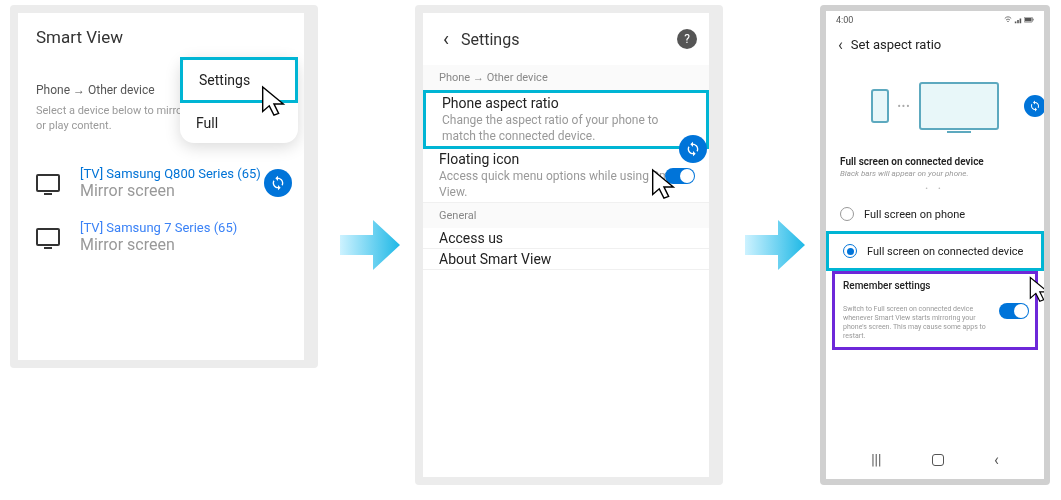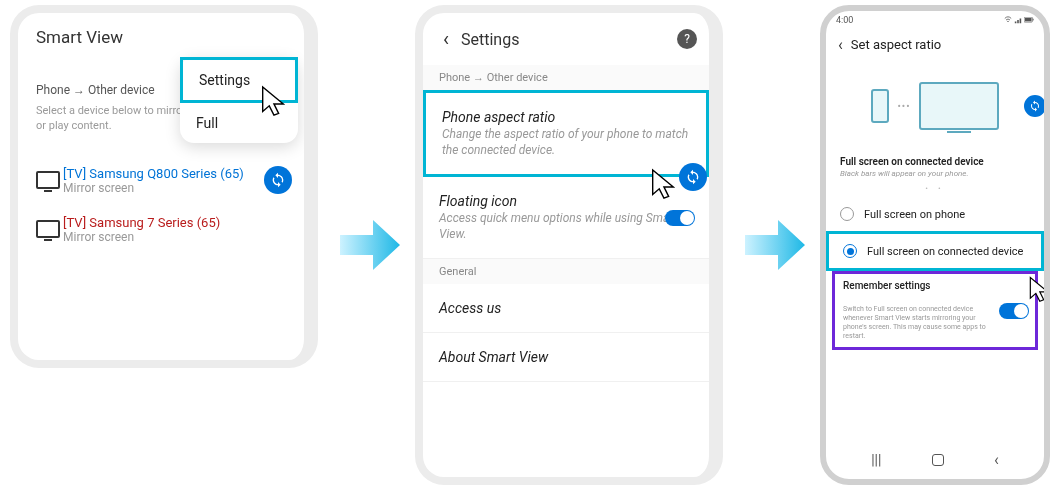--- a/index.html
+++ b/index.html
@@ -7,21 +7,21 @@
   font-family: -apple-system, BlinkMacSystemFont, "Segoe UI", Roboto, Arial, sans-serif;
   background: #fff;
   width: 1061px;
   height: 500px;
   position: relative;
   overflow: hidden;
 }
 .phone {
   position: absolute;
   background: #fff;
-  border-radius: 29px;
+  border-radius: 4px;
   overflow: hidden;
 }
 
 .phone1 {
   left: 10px; top: 5px; width: 308px; height: 363px;
   border: 8px solid #ececec;
   border-right-width: 14px;
 }
 .p1-header {
   padding: 14px 18px;
@@ -53,43 +53,43 @@
 .dev-list { margin-top: 22px; }
 .dev-item { display: flex; align-items: center; padding: 10px 18px; position: relative;}
 .tv-icon {
   width: 24px; height: 18px; border: 2px solid #333; border-radius: 2px;
   position: relative; flex-shrink: 0;
 }
 .tv-icon::after {
   content: ""; position: absolute; bottom: -5px; left: 50%; transform: translateX(-50%);
   width: 8px; height: 2px; background: #333;
 }
-.dev-text { margin-left: 3px; }
+.dev-text { margin-left: 20px; }
 .dev-name { font-size: 13px; color: #0073d6; }
-.dev-sub { font-size: 12px; color: #999; }
+.dev-sub { font-size: 16px; color: #999; }
 .refresh-badge {
   position: absolute; right: 12px;
   width: 28px; height: 28px; border-radius: 50%; background: #0074d9;
   display: flex; align-items: center; justify-content: center;
 }
 .refresh-badge svg { width: 16px; height: 16px; fill: #fff; }
 .cursor {
   position: absolute; width: 30px; height: 36px; z-index: 50;
 }
 
 .phone2 {
   left: 415px; top: 5px; width: 308px; height: 480px;
   border: 8px solid #ececec; border-right-width: 14px;
 }
 .p2-header { display: flex; align-items: center; padding: 14px 12px; }
 .back-arrow { font-size: 20px; color: #333; padding: 0 8px; }
 .p2-title { font-size: 16px; color: #333; flex: 1; margin-left: 4px;}
 .help-icon { width: 20px; height: 20px; border-radius: 50%; background: #555; color:#fff; display:flex; align-items:center; justify-content:center; font-size:12px;}
 .section-lbl { font-size: 11px; color: #888; padding: 6px 16px; background: #fafafa; }
-.setting-row { padding: 16px 16px; position: relative; border-bottom: 1px solid #f0f0f0; font-style: italic;}
+.setting-row { padding: 2px 16px; position: relative; border-bottom: 1px solid #f0f0f0;}
 .setting-row .row-title { font-size: 14px; color: #222; }
 .setting-row .row-desc { font-size: 12px; color: #999; margin-top: 2px; line-height: 1.3;}
 .setting-row.hl { border: 3px solid #00b5d4; }
 .toggle {
   position: absolute; right: 14px; top: 50%; transform: translateY(-50%);
   width: 30px; height: 16px; border-radius: 10px; background: #0074d9;
 }
 .toggle::after { content:""; position:absolute; right:1px; top:1px; width:14px; height:14px; border-radius:50%; background:#fff;}
 
 .phone3 {
@@ -159,21 +159,21 @@
       </div>
       <div class="refresh-badge">
         <svg viewBox="0 0 24 24">
             <path d="M12 4V1L8 5l4 4V6c3.3 0 6 2.7 6 6 0 1-.3 2-.7 2.8l1.5 1.5C19.5 15 20 13.6 20 12c0-4.4-3.6-8-8-8zm0 14c-3.3 0-6-2.7-6-6 0-1 .3-2 .7-2.8L5.2 7.7C4.5 9 4 10.4 4 12c0 4.4 3.6 8 8 8v3l4-4-4-4v3z"></path>
           </svg>
       </div>
     </div>
     <div class="dev-item">
       <div class="tv-icon"></div>
       <div class="dev-text">
-        <div class="dev-name" style="color:#b91c1c">[TV] Samsung 7 Series (65)</div>
+        <div class="dev-name" style="color:#3b82f6">[TV] Samsung 7 Series (65)</div>
         <div class="dev-sub">Mirror screen</div>
       </div>
     </div>
   </div>
   <svg class="cursor" style="left:240px;top:72px" viewBox="0 0 32 38">
       <path d="M5 2 L5 28 L12 22 L17 32 L22 30 L17 20 L27 20 Z" fill="#fff" stroke="#000" stroke-width="1.5"></path>
     </svg>
 </div>
 
 <div class="big-arrow arrow1">

